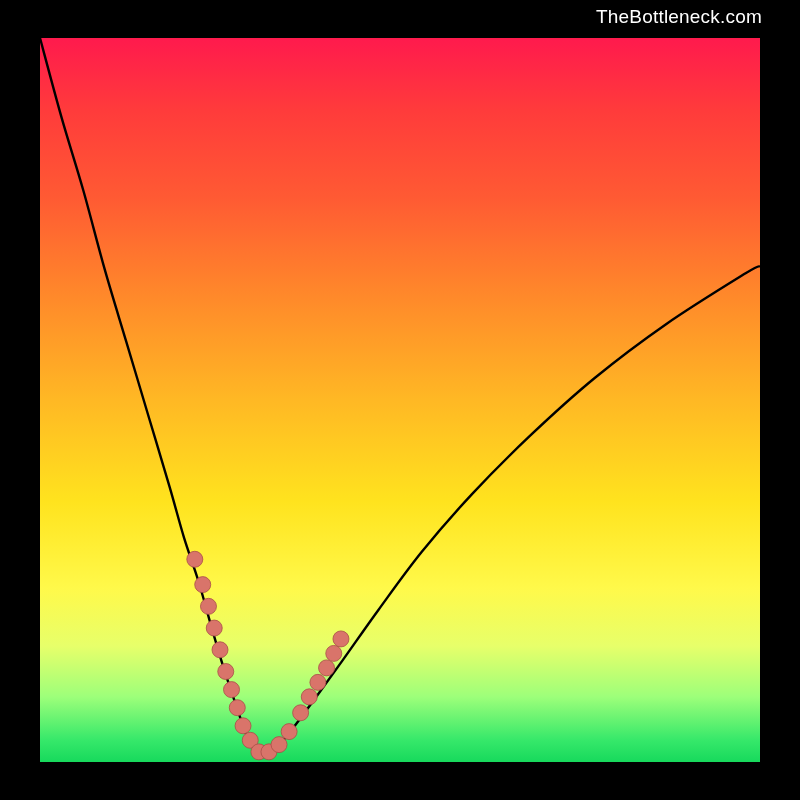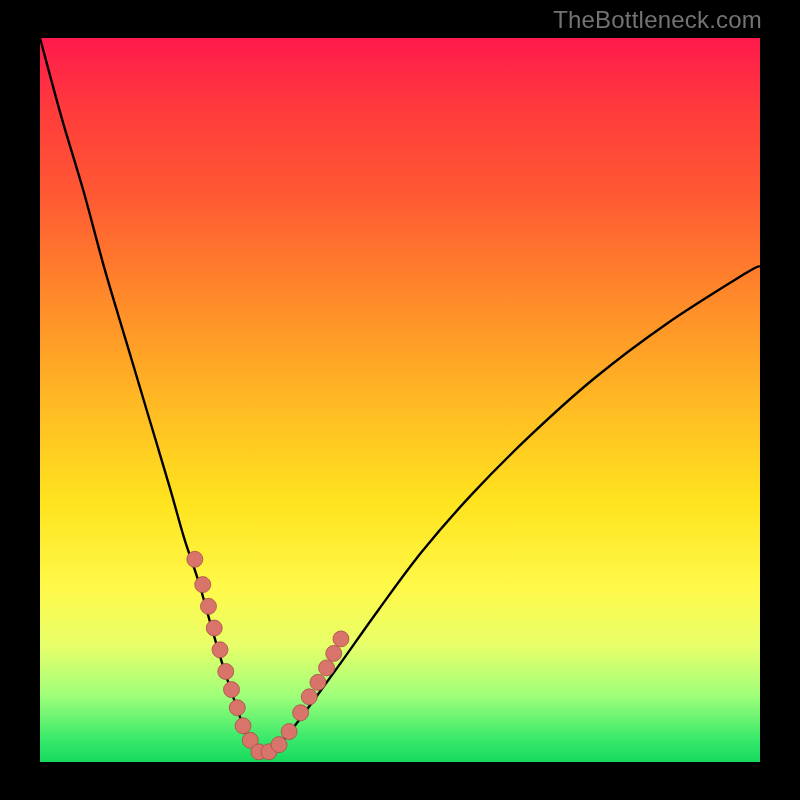--- a/index.html
+++ b/index.html
@@ -28,22 +28,22 @@
       #ffe31e 64%,
       #fff94a 76%,
       #e7ff6a 84%,
       #9dff7a 91%,
       #36e86a 97%,
       #17d95c 100%
     );
   }
   .watermark {
     position: absolute;
-    color: #737373;
-    font-size: 24px;
+    color: #ffffff;
+    font-size: 19px;
     letter-spacing: 0.2px;
     font-weight: 400;
   }
   svg.curve {
     position: absolute;
   }
   .bead {
     fill: #d9746a;
     stroke: #a84e47;
     stroke-width: 0.8;

